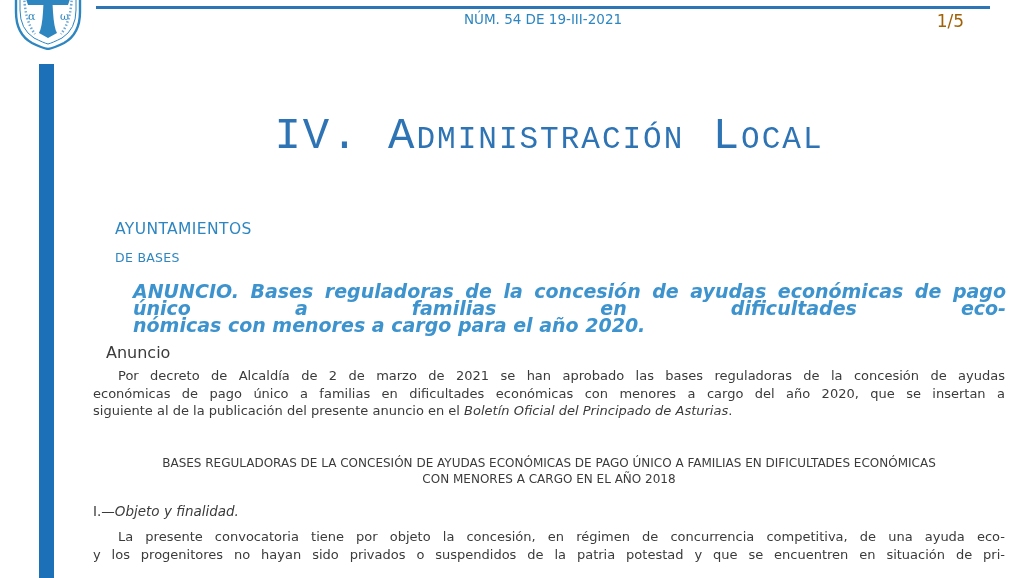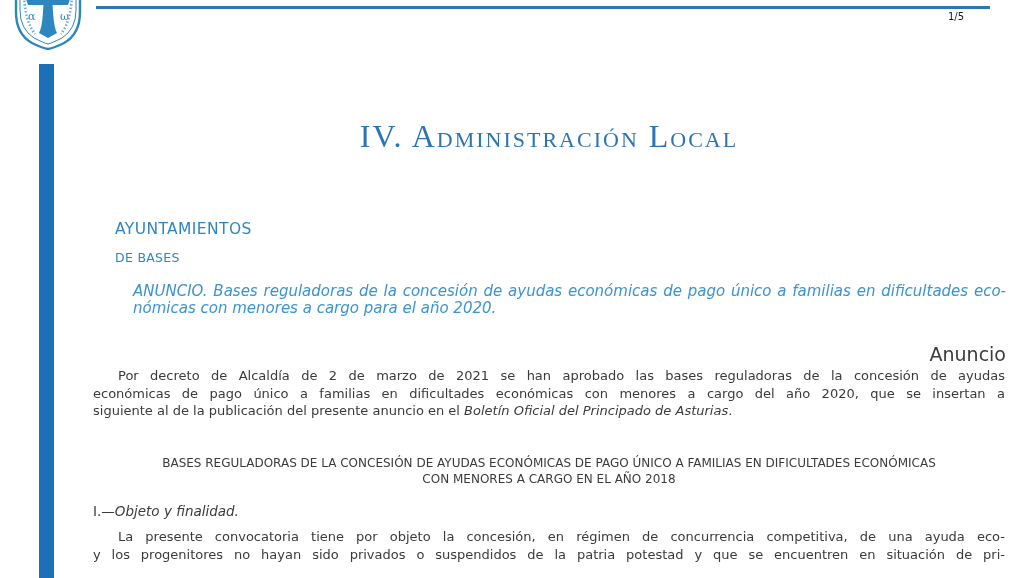--- a/index.html
+++ b/index.html
@@ -16,55 +16,56 @@
   .header-rule {
     position: absolute; left: 96px; top: 6px;
     width: 894px; height: 3px; background: #2e75b6;
   }
   .header-issue {
     position: absolute; left: 96px; top: 11px; width: 894px;
     text-align: center; font-size: 13.5px; color: #2e86c1;
   }
   .page-indicator {
     position: absolute; top: 11px; right: 64px;
-    font-size: 10px; color: #0f172a;
+    font-size: 17px; color: #a16207;
   }
   .logo {
     position: absolute; left: 8px; top: -50px;
     width: 80px; height: 100px;
   }
   .side-bar {
     position: absolute; left: 39px; top: 64px;
     width: 15px; height: 514px; background: #1c70b8;
   }
   
   .doc-title {
     position: absolute; left: 93px; top: 110px; width: 912px;
     text-align: center;
-    font-family: Liberation Serif, serif;
+    font-family: Liberation Mono, monospace;
     font-variant: small-caps;
-    font-size: 32px; letter-spacing: 2px;
+    font-size: 44px; letter-spacing: 2px;
     color: #2e74b5; line-height: 52px;
   }
   .section-heading {
     position: absolute; left: 115px; top: 220px;
     font-size: 15.5px; letter-spacing: 0.4px; color: #2e86c1; text-align: center;
   }
   .section-subheading {
     position: absolute; left: 115px; top: 250px;
     font-size: 12.5px; letter-spacing: 0.3px; color: #2e86c1;
   }
   .announcement {
     position: absolute; left: 133px; top: 283px; width: 873px;
-    font-size: 15px; font-style: italic; color: #3d93ce;
+    font-size: 19px; font-style: italic; color: #3d93ce;
     line-height: 17px;
+    font-weight: bold;
   }
   .anuncio-label {
-    position: absolute; left: 94px; top: 343px; width: 912px;
-    text-align: right; font-size: 19px;
+    position: absolute; left: 106px; top: 343px; width: 912px;
+    text-align: left; font-size: 16px;
   }
   .para1 { position: absolute; left: 93px; top: 367px; width: 912px;
     font-size: 13px; line-height: 17.5px; }
   .bases-heading {
     position: absolute; left: 93px; top: 456px; width: 912px;
     font-size: 12px; line-height: 15.5px;
   }
   .section1-line {
     position: absolute; left: 93px; top: 503px;
     font-size: 13.5px;
@@ -93,20 +94,21 @@
     <path d="M17,46 L63,46 L60,55 L20,55 Z" fill="#2e86c1"></path>
 
     <text x="20" y="70" font-size="11" fill="#2e86c1" font-family="DejaVu Serif, serif">α</text>
     <text x="52" y="70" font-size="11" fill="#2e86c1" font-family="DejaVu Serif, serif">ω</text>
 
     <path d="M16,40 Q16,70 27,84" fill="none" stroke="#6fa8d6" stroke-width="2.5" stroke-dasharray="1.5 2"></path>
     <path d="M64,40 Q64,70 53,84" fill="none" stroke="#6fa8d6" stroke-width="2.5" stroke-dasharray="1.5 2"></path>
   </svg>
 
   <div class="header-rule"></div>
+  <div class="header-issue">NÚM. 54 DE 19-III-2021</div>
   <div class="page-indicator">1/5</div>
 
   <div class="side-bar"></div>
 
   <div class="doc-title">IV. Administración Local</div>
 
   <div class="section-heading">AYUNTAMIENTOS</div>
 
   <div class="section-subheading">DE BASES</div>
 

